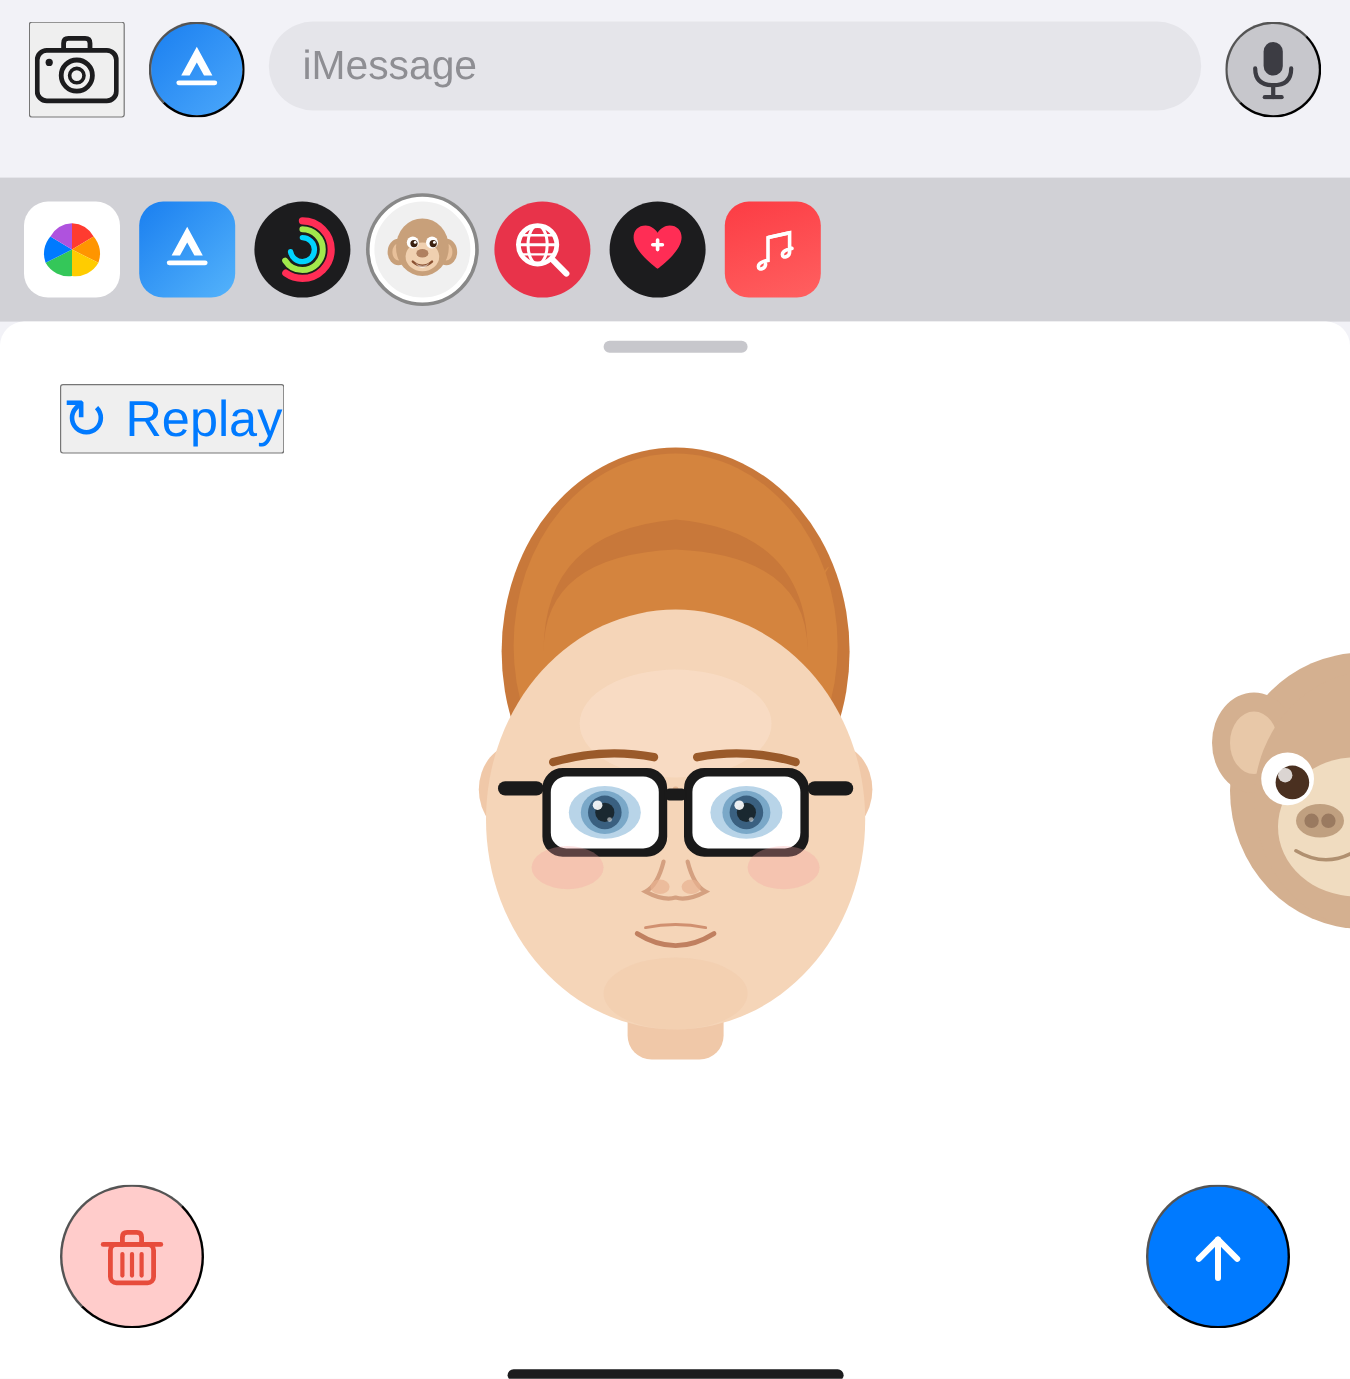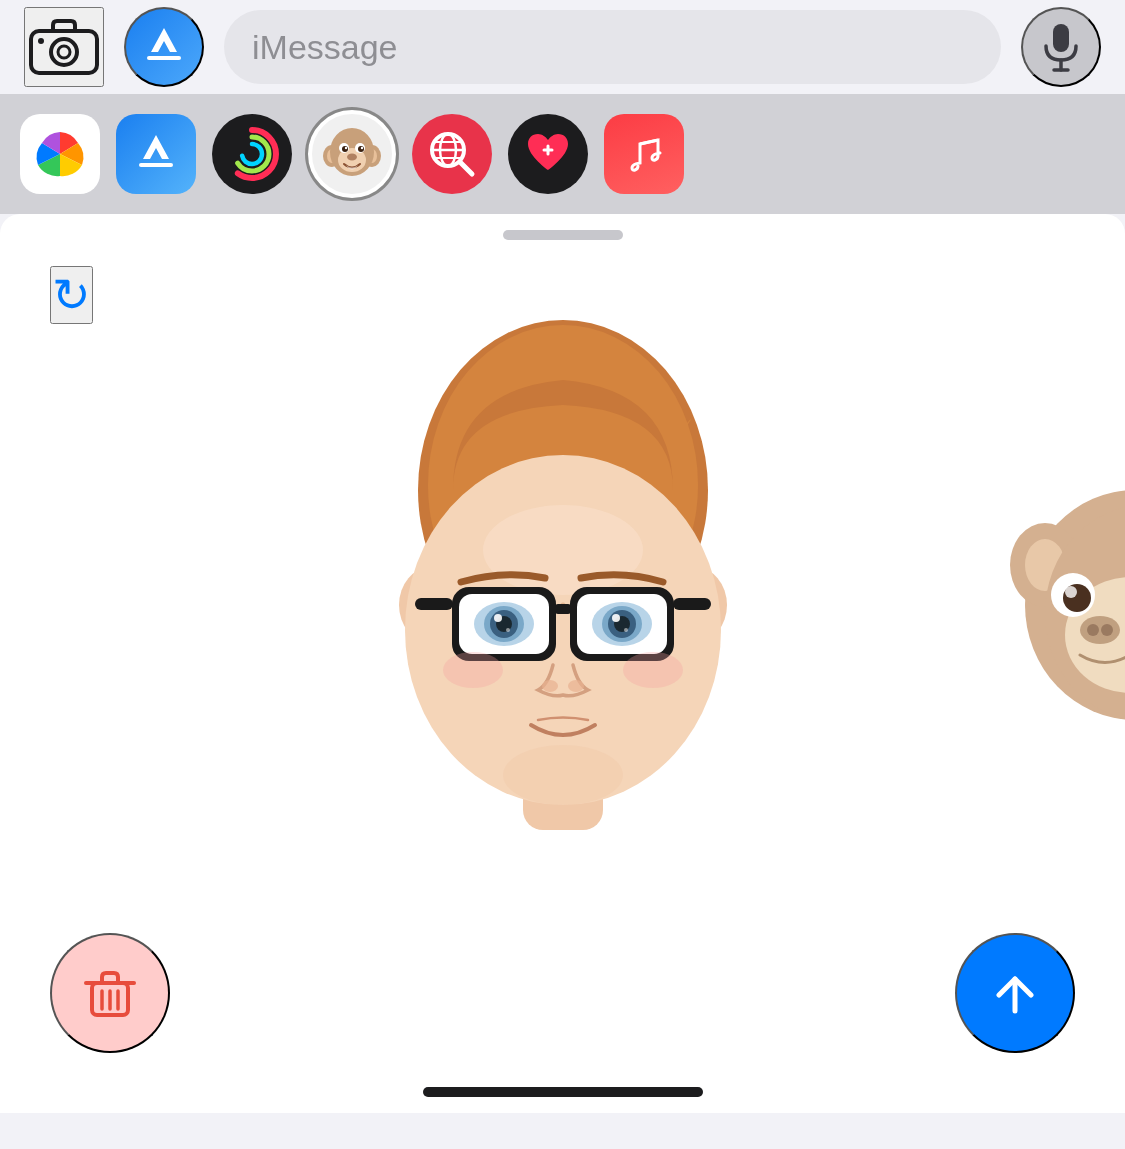--- a/index.html
+++ b/index.html
@@ -9,25 +9,25 @@
       height: 1149px;
       background: #f2f2f7;
       font-family: -apple-system, BlinkMacSystemFont, 'SF Pro Display', sans-serif;
       overflow: hidden;
       position: relative;
     }
 
     
     .top-toolbar {
       display: flex;
-      align-items: center;
+      align-items: flex-start;
       background: #f2f2f7;
       padding: 18px 24px;
       gap: 20px;
-      height: 94px;
+      height: 148px;
     }
 
     .camera-icon-btn {
       width: 80px;
       height: 80px;
       display: flex;
       align-items: center;
       justify-content: center;
     }
 
@@ -366,20 +366,21 @@
   </div>
 
 </div>
 
 <div class="memoji-panel" style="height: calc(1149px - 130px - 120px); position:relative; background:white; overflow:hidden;">
 
   <div class="drag-handle"></div>
 
   <button class="replay-btn">
     <span class="replay-icon">↻</span>
+    <span>Replay</span>
   </button>
 
   <div class="memoji-area">
 
     <div style="position:relative; z-index:2;">
       <svg width="420" height="530" viewBox="0 0 420 530">
 
         <ellipse cx="210" cy="180" rx="145" ry="170" fill="#c8783a"></ellipse>
 
         <path d="M190 80 Q210 10 230 80 Q215 65 210 75 Q205 65 190 80Z" fill="#c8783a"></path>

